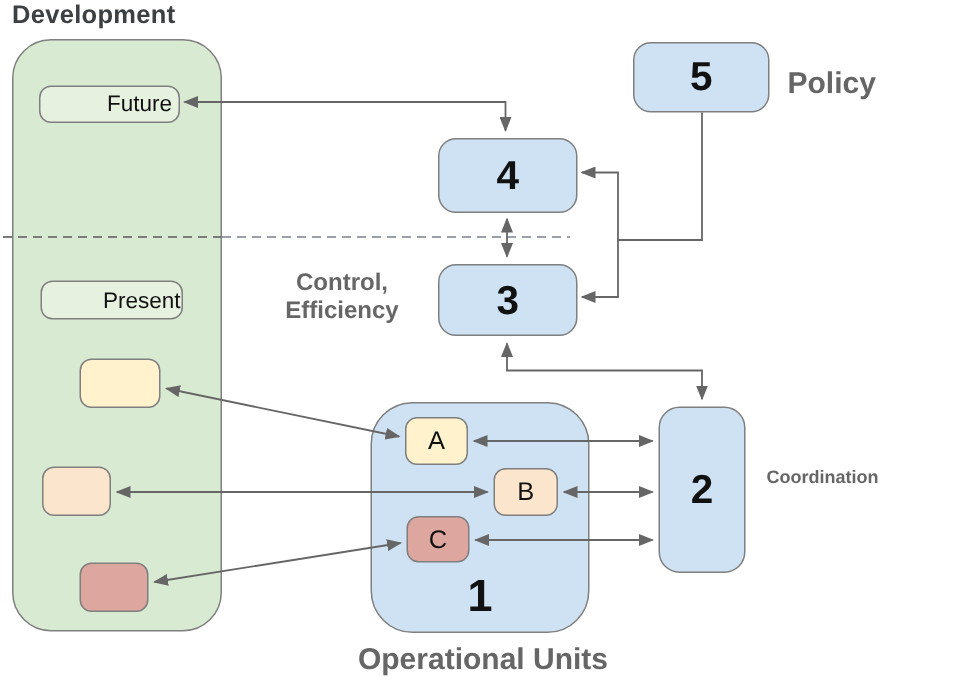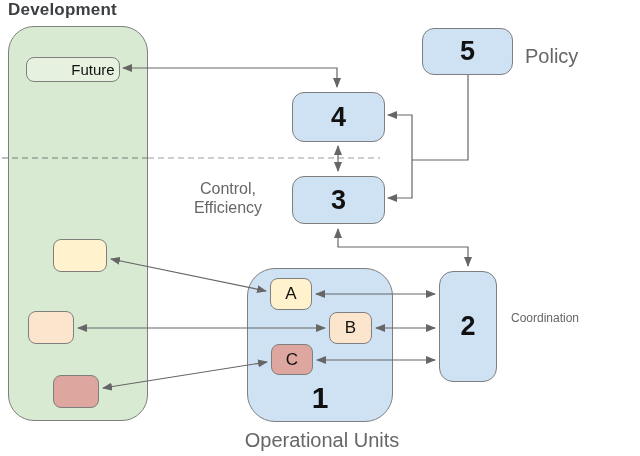--- a/index.html
+++ b/index.html
@@ -30,41 +30,42 @@
   .sysbox{ background:var(--blue_fill); border-radius:12px; font-weight:bold; font-size:27px; }
   .s5{ left:422px; top:28px; width:91px; height:47px; }
   .s4{ left:292px; top:92px; width:93px; height:50px; }
   .s3{ left:292px; top:176px; width:93px; height:48px; }
   .s2{ left:439px; top:271px; width:58px; height:111px; border-radius:14px; }
   .s1{ left:247px; top:268px; width:146px; height:154px; border-radius:28px; align-items:flex-end; padding-bottom:6px; font-size:30px; }
   .unit{ border-radius:8px; font-size:17px; background:var(--yellow_fill); }
   .unit-a{ left:270px; top:278px; width:42px; height:32px; }
   .unit-b{ left:329px; top:312px; width:43px; height:32px; background:var(--peach_fill); }
   .unit-c{ left:271px; top:344px; width:42px; height:31px; background:var(--rose_fill); }
-  .lbl{ position:absolute; color:var(--label); }
+  .lbl{ position:absolute; color:var(--label);font-weight:bold; }
   .lbl-policy{ left:525px; top:45px; font-size:20px; }
   .lbl-coordination{ left:511px; top:311px; font-size:12px; }
   .lbl-2line{ width:130px; text-align:center; font-size:16px; line-height:19px; }
   .lbl-s4{ left:163px; top:100px; }
   .lbl-s3{ left:163px; top:179px; }
   .lbl-opunits{ left:231px; top:429px; width:182px; text-align:center; font-size:20px; }
   svg.wires{ position:absolute; left:0; top:0; width:640px; height:456px; pointer-events:none; }
   svg.wires path{ fill:none; stroke:var(--line); stroke-width:1.2px; }
   svg.wires path.dash-dark{ stroke:#787d78; stroke-dasharray:6 4; }
   svg.wires path.dash-light{ stroke:#9aa0a6; stroke-dasharray:6 4; }
   #arw path{ fill:var(--line); stroke:none; }
 </style>
 </head>
 <body>
 
 <div id="canvas">
 
   <div class="env-title">Development</div>
   <div class="box panel-env"></div>
   <div class="box tbox future">Future</div>
+  <div class="box tbox present">Present</div>
   <div class="box mini env-a"></div>
   <div class="box mini env-b"></div>
   <div class="box mini env-c"></div>
 
   <div class="box sysbox s5">5</div>
   <div class="box sysbox s4">4</div>
   <div class="box sysbox s3">3</div>
   <div class="box sysbox s2">2</div>
   <div class="box sysbox s1">1</div>
   <div class="box unit unit-a">A</div>

